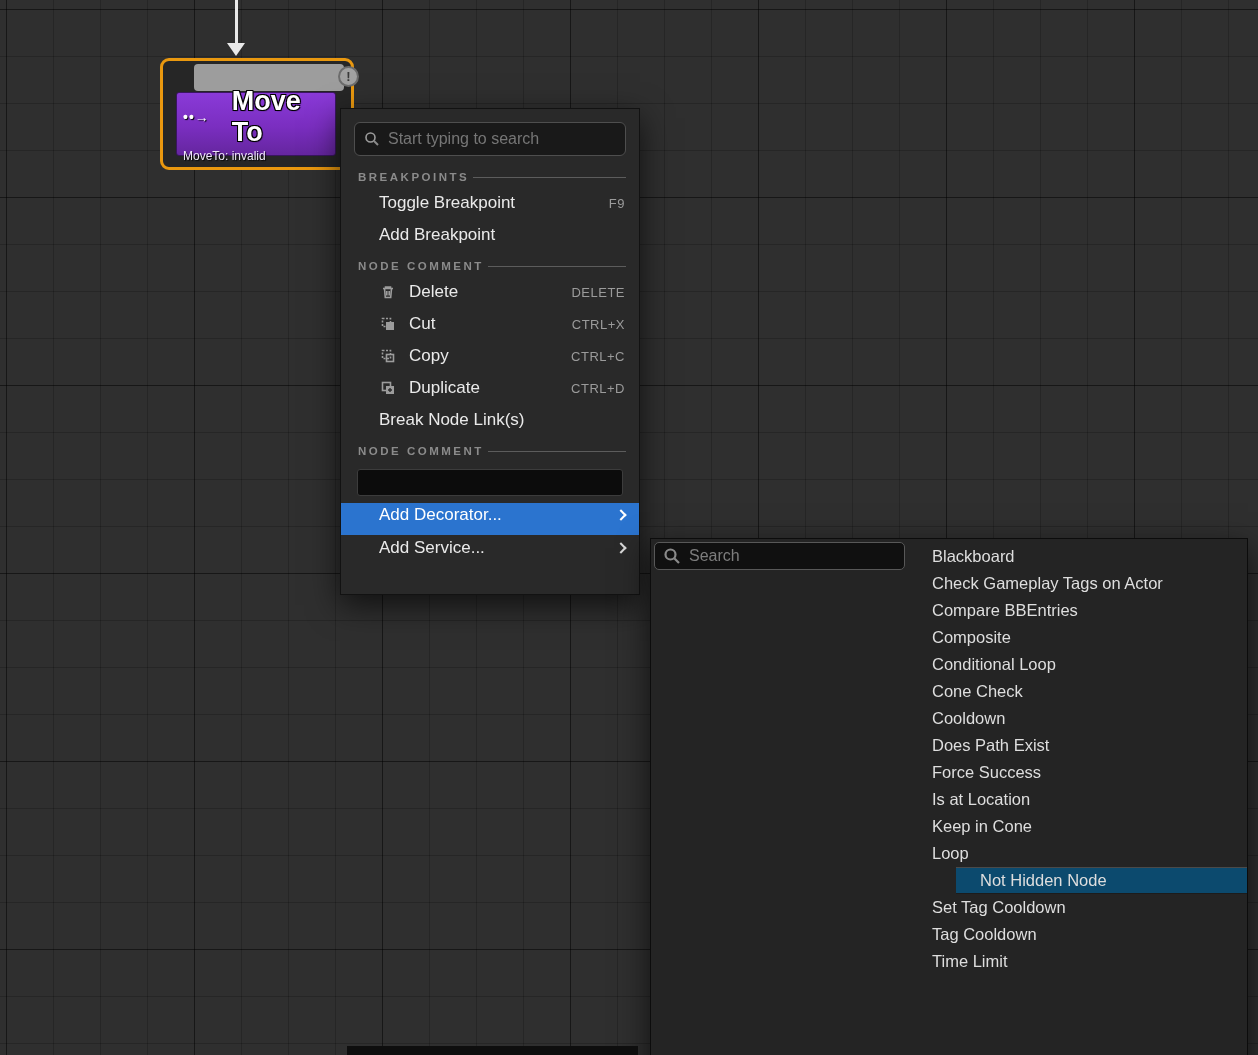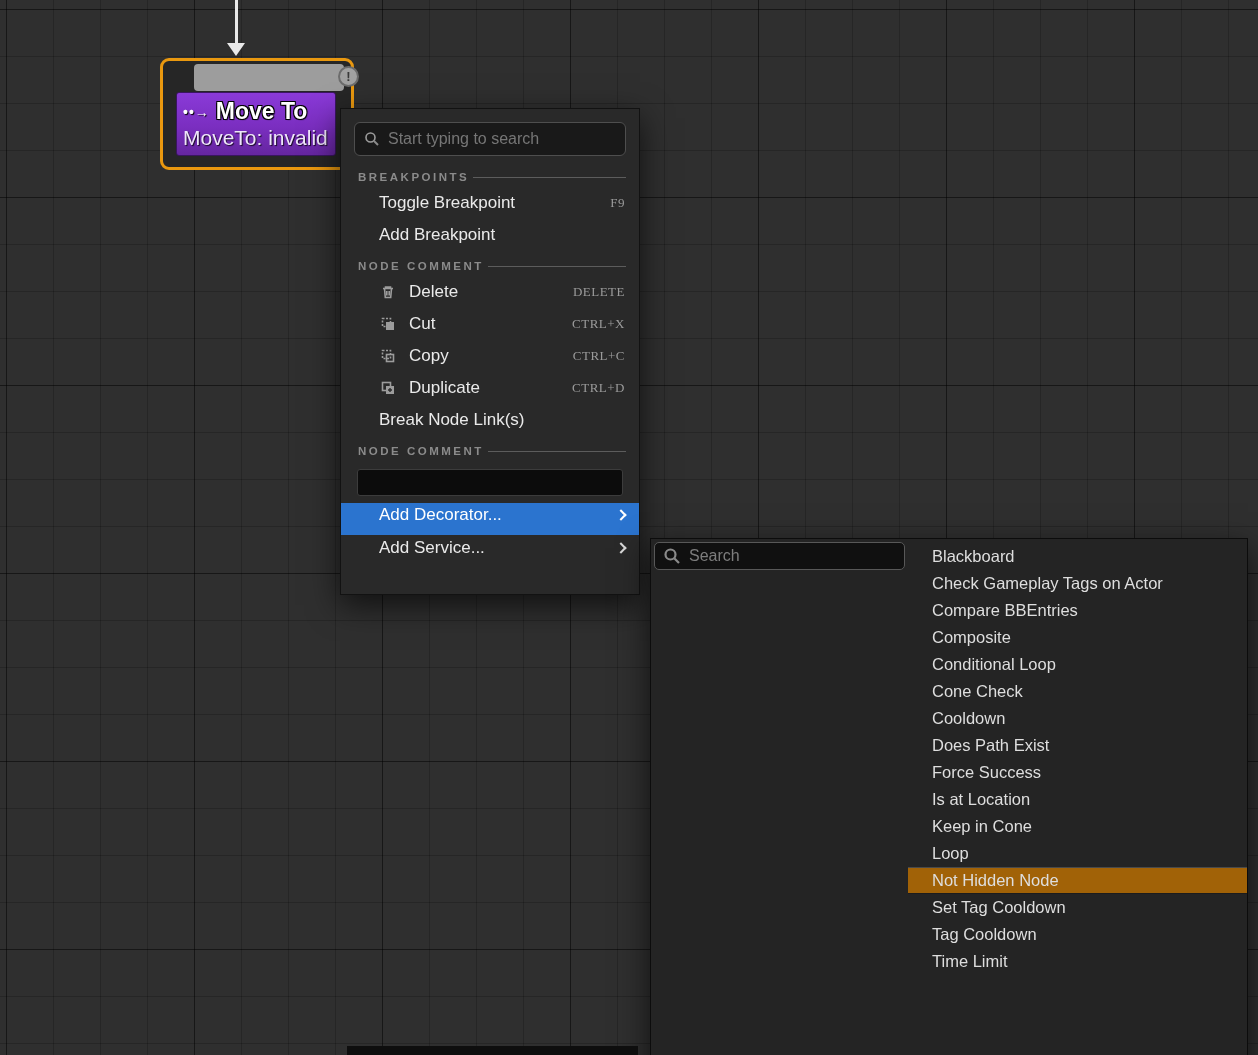--- a/index.html
+++ b/index.html
@@ -36,23 +36,23 @@
   }
   .bt-node .purple-block {
     position:absolute; left:13px; top:31px; width:160px; height:64px;
     background:linear-gradient(180deg,#8a3ad8 0%, #7a2ec0 55%, #65269f 100%);
     border:1px solid #3a1560; border-radius:3px;
     display:flex; flex-direction:column; justify-content:center; padding:2px 6px;
   }
   .bt-title-row { display:flex; align-items:center; gap:6px; }
   .bt-node-icon { color:#fff; font-weight:bold; font-size:14px; letter-spacing:1px;
     text-shadow:1px 1px 1px #000; }
-  .bt-title { color:#fff; font-weight:bold; font-size:23px;
-    text-shadow:-1px -1px 0 #000,1px -1px 0 #000,-1px 1px 0 #000,1px 1px 1px #000; }
-  .bt-subtitle { color:#efe6fa; font-size:21px; margin-top:1px;
+  .bt-title { color:#fff; font-weight:bold; font-size:27px;
+    text-shadow:-1px -1px 0 #000,1px -1px 0 #000,-1px 1px 0 #000,1px 1px 1px #000;margin-left:16px; }
+  .bt-subtitle { color:#efe6fa; font-size:12px; margin-top:1px;
     text-shadow:1px 1px 1px rgba(0,0,0,0.8); }
   .node-badge {
     position:absolute; right:-8px; top:5px; width:21px; height:21px; border-radius:50%;
     background:#a2a2a2; border:2px solid #6c6c6c; color:#3a3a3a;
     font-size:13px; font-weight:bold; display:flex; align-items:center; justify-content:center;
   }
 
   
   .ctx-menu {
     position:absolute; left:340px; top:108px; width:300px; height:487px;
@@ -77,21 +77,21 @@
     padding:0 13px 0 17px; margin-top:9px; margin-bottom:4px;
     color:#8b8b8b; font-size:11.5px; font-weight:bold; letter-spacing:2.5px;
   }
   .sect-header .rule { flex:1; height:1px; background:#5c5c5c; }
 
   .menu-row {
     display:flex; align-items:center; height:32px; padding:0 14px 0 38px;
     color:#eaeaea; font-size:17px; cursor:default;
   }
   .menu-row .mi { width:18px; height:18px; margin-right:12px; flex:0 0 auto; display:flex; align-items:center; justify-content:center; }
-  .menu-row .shortcut { margin-left:auto; color:#9b9b9b; font-size:13px; letter-spacing:0.5px;font-family:Liberation Serif, serif; }
+  .menu-row .shortcut { margin-left:auto; color:#9b9b9b; font-size:13px; letter-spacing:0.5px; }
 
   .comment-input {
     margin:8px 16px 6px 16px; height:27px;
     background:#0c0c0c; border:1px solid #3c3c3c; border-radius:3px;
     color:#ddd; font-size:15px; padding:0 7px; outline:none; font-family:inherit;
   }
 
   .sub-trigger {
     display:flex; align-items:center; height:32px; padding:0 14px 8px 38px;
     color:#eaeaea; font-size:17px; margin-top:1px;
@@ -119,21 +119,21 @@
   .sub-search input {
     flex:1; background:transparent; border:none; outline:none;
     color:#cfcfcf; font-size:16px; font-family:inherit;
   }
   .sub-search input::placeholder { color:#7d7d7d; }
   .sub-list { flex:1; padding-top:4px; }
   .sub-item {
     height:27px; display:flex; align-items:center; padding:0 10px 0 24px;
     color:#dedede; font-size:16.5px; cursor:default;
   }
-  .sub-item.hovered { background:#a16207; box-shadow:inset 0 1px 0 #4a4a4a, inset 0 -1px 0 #1c1c1c; }
+  .sub-item.hovered { background:#0c4a6e; box-shadow:inset 0 1px 0 #4a4a4a, inset 0 -1px 0 #1c1c1c;margin-left:48px; }
 
   .bottom-sliver {
     position:absolute; left:347px; top:1046px; width:291px; height:9px;
     background:#0e0e0e;
   }
 
   .icon-svg { stroke:#9c9c9c; fill:none; stroke-width:1.6; }
 </style>
 </head>
 <body>

